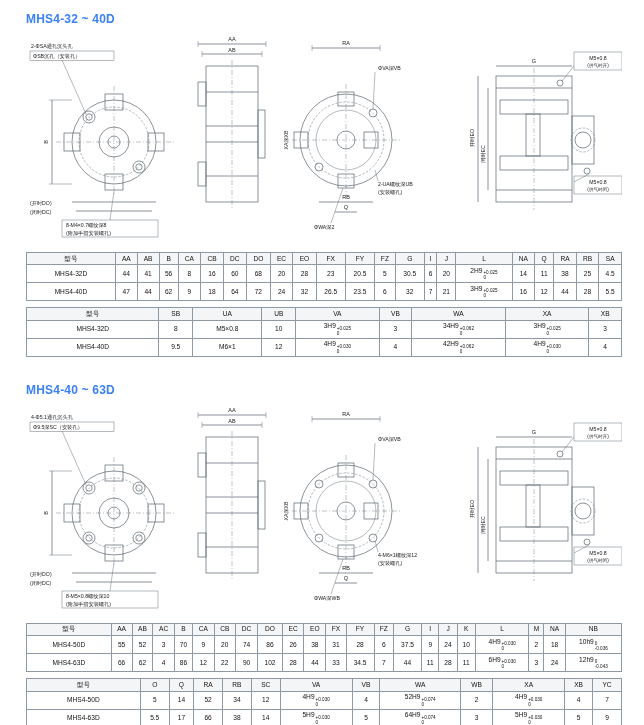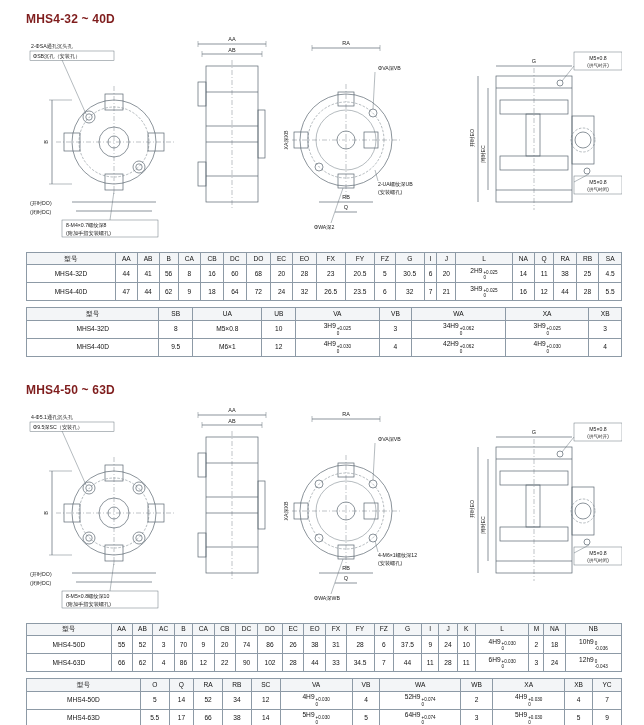--- a/index.html
+++ b/index.html
@@ -1,19 +1,19 @@
 <!DOCTYPE html>
 <html><head>
 <meta charset="utf-8">
 <style>
   * { margin:0; padding:0; box-sizing:border-box; }
   html,body { width:644px; height:725px; background:#ffffff; overflow:hidden; }
   body { font-family:"Liberation Sans", sans-serif; color:#111; }
   .page { padding:8px 22px 0 26px; }
-  .section-title { font-size:12px; font-weight:bold; letter-spacing:0.2px; margin:4px 0 4px 0; color:#7f1d1d; }
+  .section-title { font-size:12px; font-weight:bold; letter-spacing:0.2px; margin:4px 0 4px 0; color:#3b82f6; }
   .section-title.second { margin-top:26px; }
   .dw { display:block; margin:2px 0 0 0; }
   .dw line, .dw circle, .dw rect, .dw path, .dw polyline { stroke:#5a6670; stroke-width:0.7; fill:none; }
   .dw .thin { stroke-width:0.45; }
   .dw .cl { stroke-dasharray:5 2 1 2; stroke-width:0.4; }
   .dw .dash { stroke-dasharray:2.5 1.5; stroke-width:0.45; }
   .dw text { stroke:none; fill:#1a1a1a; font-size:5.2px; font-family:"Liberation Sans", sans-serif; }
   .dw text.dim { font-size:5.5px; }
   table { border-collapse:collapse; width:100%; table-layout:auto; margin-top:12px; }
   table.tight { margin-top:6px; }
@@ -282,21 +282,21 @@
             </span></td>
           <td><span>4H9</span><span class="tol">
               <span>+0.030</span>
               <span>0</span>
             </span></td>
           <td>4</td>
         </tr>
       </tbody>
     </table>
 
-  <div class="section-title second">MHS4-50 ~ 63D</div>
+  <div class="section-title second">MHS4-40 ~ 63D</div>
 
   <svg class="dw" width="596" height="210" viewBox="0 0 596 210">
 
     <g>
       <line class="cl" x1="88" y1="56" x2="88" y2="166"></line>
       <line class="cl" x1="30" y1="112" x2="150" y2="112"></line>
       <circle cx="88" cy="112" r="42"></circle>
       <circle class="dash" cx="88" cy="112" r="35"></circle>
       <circle cx="88" cy="112" r="15"></circle>
       <circle cx="88" cy="112" r="6"></circle>

